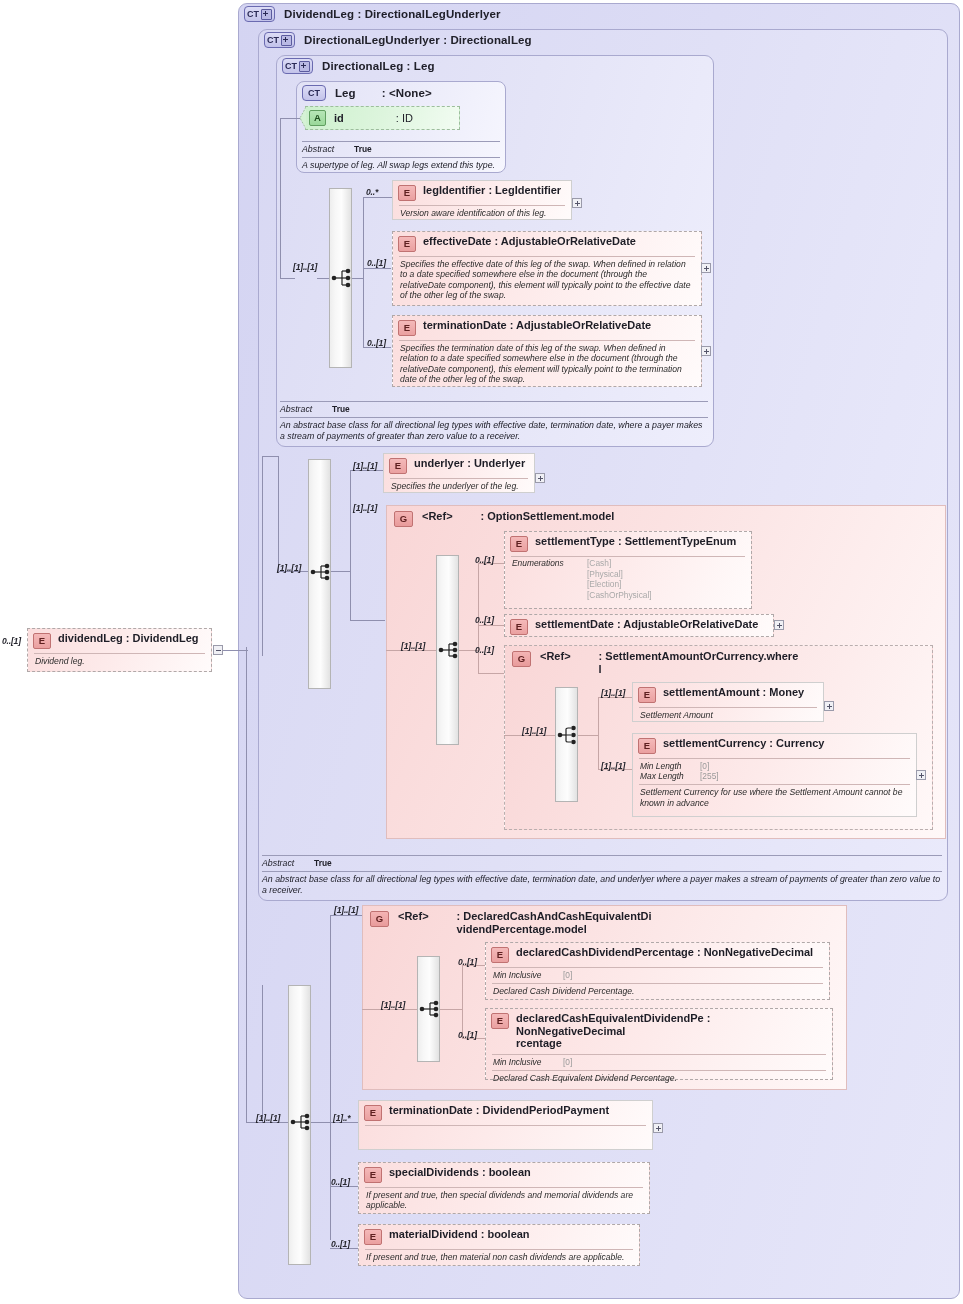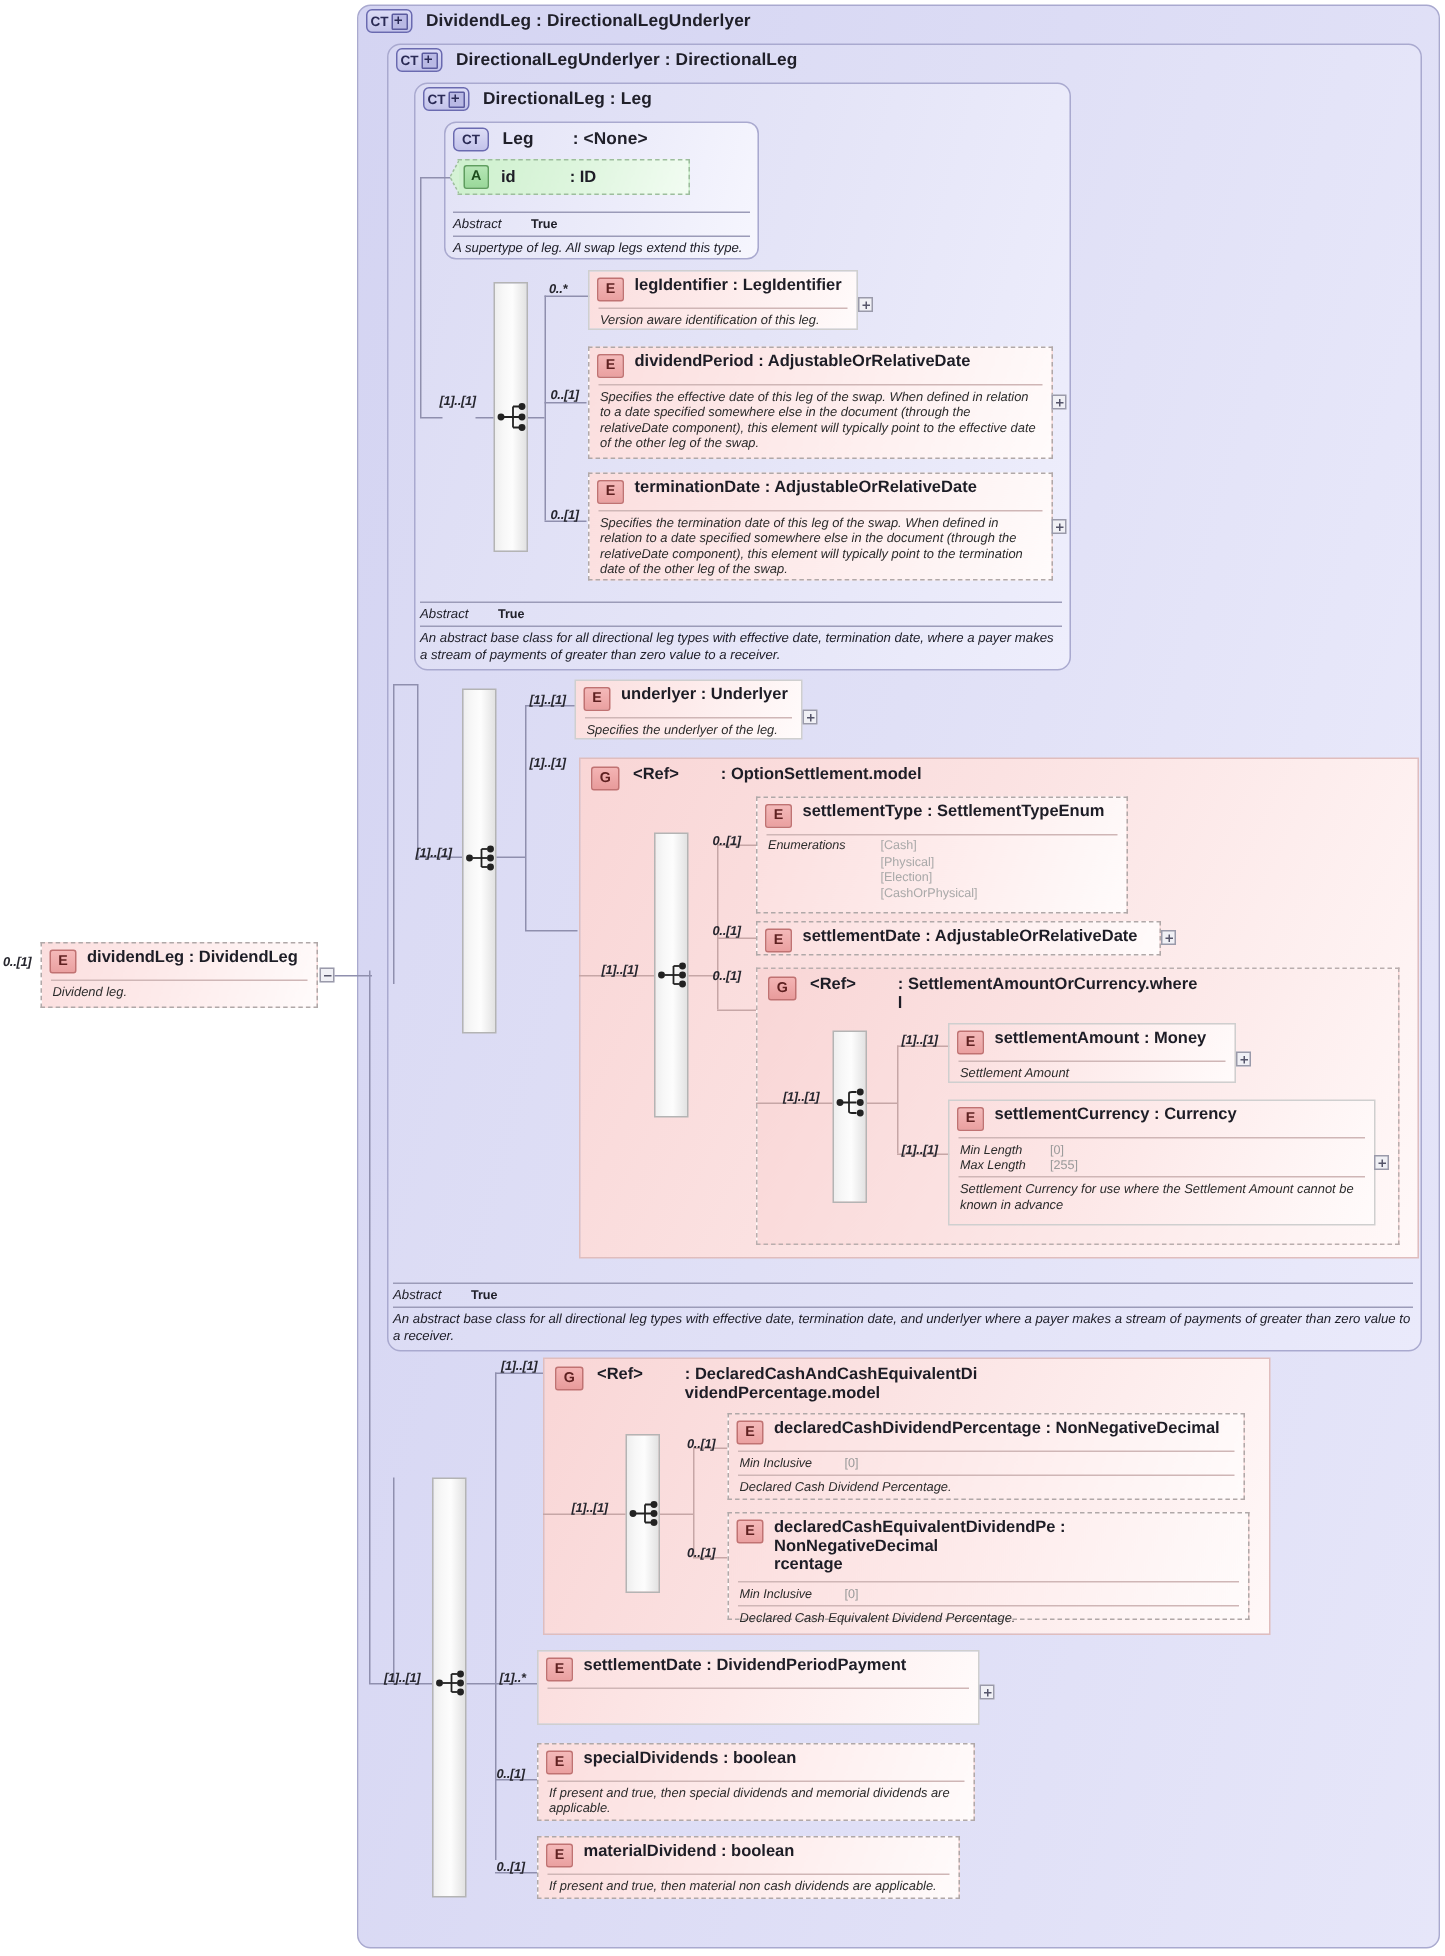--- a/index.html
+++ b/index.html
@@ -183,21 +183,21 @@
     <span class="ct-title" style="margin-left:26px;">: &lt;None&gt;</span>
   </div>
 
   <div class="ln lnh" style="left:280px;top:118px;width:26px;"></div>
   <div class="attr-box" style="left:305px;top:106px;width:155px;height:24px;border-left:none;">
     <svg class="attr-nose" viewBox="0 0 8 24" preserveAspectRatio="none">
       <path d="M8,0 L2,12 L8,24" fill="#d5f2d5" stroke="#9dbd9d" stroke-width="1" stroke-dasharray="2,1.6"></path>
     </svg>
     <span class="badge-a">A</span>
     <span style="font-size:11px;font-weight:bold;color:#1d1d26;">id</span>
-    <span style="font-size:11px;font-weight:bold;color:#1d1d26;margin-left:36px;">: ID</span>
+    <span style="font-size:11px;font-weight:normal;color:#1d1d26;margin-left:52px;">: ID</span>
   </div>
 
   <div class="footer-strip" style="left:302px;top:141px;width:198px;">
     <div class="f-rule"></div>
     <div class="f-abs">
       <span class="k">Abstract</span>
       <span class="v">True</span>
     </div>
     <div class="f-rule"></div>
     <div class="f-doc">A supertype of leg. All swap legs extend this type.</div>
@@ -235,21 +235,21 @@
     </div>
     <div class="el-rule"></div>
     <div class="el-doc">Version aware identification of this leg.</div>
   </div>
   <div class="plusbox" style="left:572px;top:198px;"></div>
 
   <div class="occ" style="left:367px;top:258px;">0..[1]</div>
   <div class="el-box dashed" style="left:392px;top:231px;width:310px;height:75px;">
     <div class="el-hdr">
       <span class="badge-e">E</span>
-      <span class="el-name">dividendPeriod : AdjustableOrRelativeDate</span>
+      <span class="el-name">effectiveDate : AdjustableOrRelativeDate</span>
     </div>
     <div class="el-rule"></div>
     <div class="el-doc">Specifies the effective date of this leg of the swap. When defined in relation to a date specified somewhere else in the document (through the relativeDate component), this element will typically point to the effective date of the other leg of the swap.</div>
   </div>
   <div class="plusbox" style="left:701px;top:263px;"></div>
 
   <div class="occ" style="left:367px;top:338px;">0..[1]</div>
   <div class="el-box dashed" style="left:392px;top:315px;width:310px;height:72px;">
     <div class="el-hdr">
       <span class="badge-e">E</span>
@@ -523,21 +523,21 @@
       </div>
     </div>
     <div class="el-rule"></div>
     <div class="el-doc">Declared Cash Equivalent Dividend Percentage.</div>
   </div>
 
   <div class="occ" style="left:333px;top:1113px;">[1]..*</div>
   <div class="el-box solid" style="left:358px;top:1100px;width:295px;height:50px;">
     <div class="el-hdr">
       <span class="badge-e">E</span>
-      <span class="el-name">settlementDate : DividendPeriodPayment</span>
+      <span class="el-name">terminationDate : DividendPeriodPayment</span>
     </div>
     <div class="el-rule"></div>
   </div>
   <div class="plusbox" style="left:653px;top:1123px;"></div>
 
   <div class="occ" style="left:331px;top:1177px;">0..[1]</div>
   <div class="el-box dashed" style="left:358px;top:1162px;width:292px;height:52px;">
     <div class="el-hdr">
       <span class="badge-e">E</span>
       <span class="el-name">specialDividends : boolean</span>

